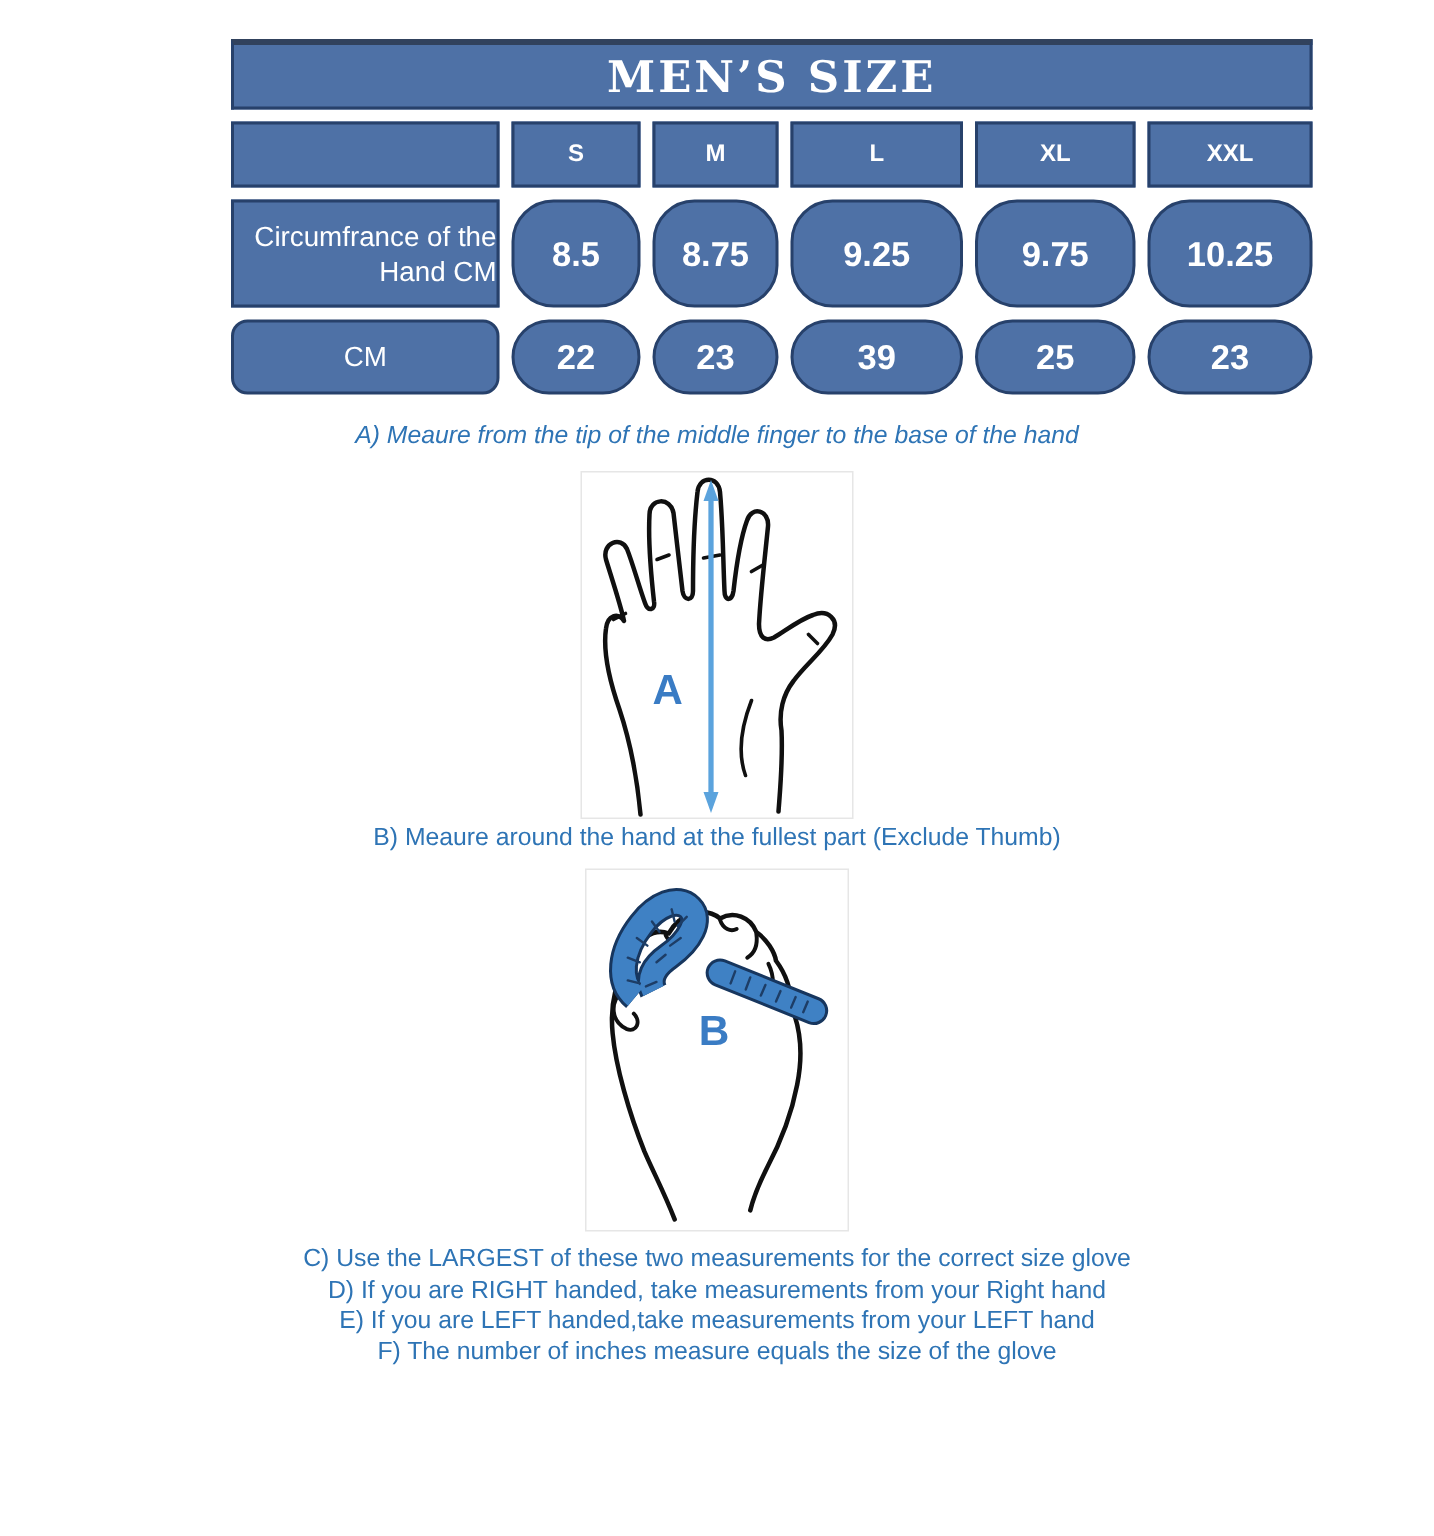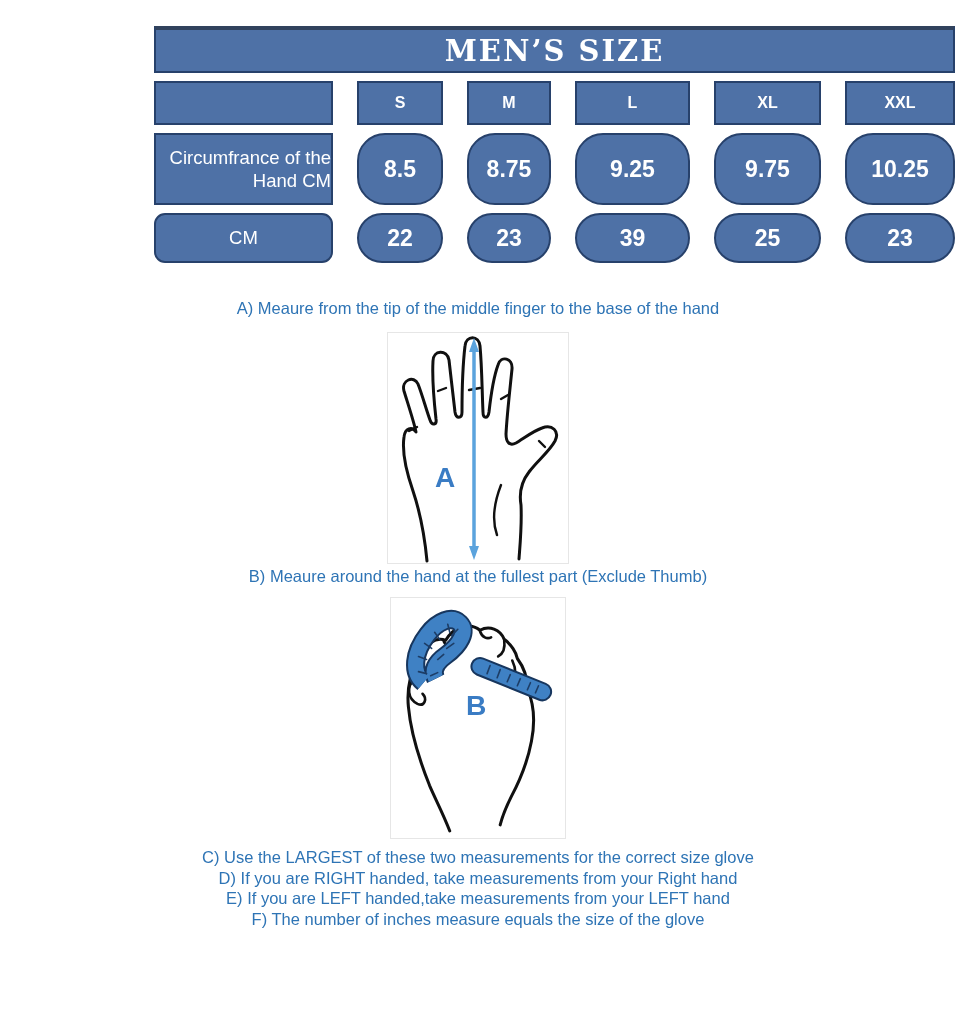--- a/index.html
+++ b/index.html
@@ -9,21 +9,21 @@
     height: 1024px;
     background: #ffffff;
     font-family: "Liberation Sans", sans-serif;
     overflow: hidden;
   }
   
   .size-table {
     display: grid;
     grid-template-columns: 179px 86px 84px 115px 107px 110px;
     grid-template-rows: 47px 44px 72px 50px;
-    gap: 8px 24px;
+    gap: 8px 8px;
     margin: 26px 0 0 154px;
     width: 723px;
   }
   .cell {
     background: #4e71a6;
     border: 2px solid #27416b;
     color: #ffffff;
     display: flex;
     align-items: center;
     justify-content: center;
@@ -50,21 +50,21 @@
   .label-cell-center { font-size: 18.5px; border-radius: 11px; }
   
   .instr {
     width: 100%;
     text-align: center;
     color: #2e74b5;
     font-size: 16.5px;
     line-height: 20px;
     height: 20px;
   }
-  .instr-a { margin-top: 35px; }
+  .instr-a { margin-top: 17px; font-style: italic; }
   .instr-b { margin-top: 2px; }
   .cf-block { margin-top: 8px; }
   .cf-block .instr { height: 20.5px; line-height: 20.5px; }
   
   .figure-box {
     display: block;
     margin: 14px auto 0 auto;
     border: 1px solid #e6e6e6;
     background: #ffffff;
   }

